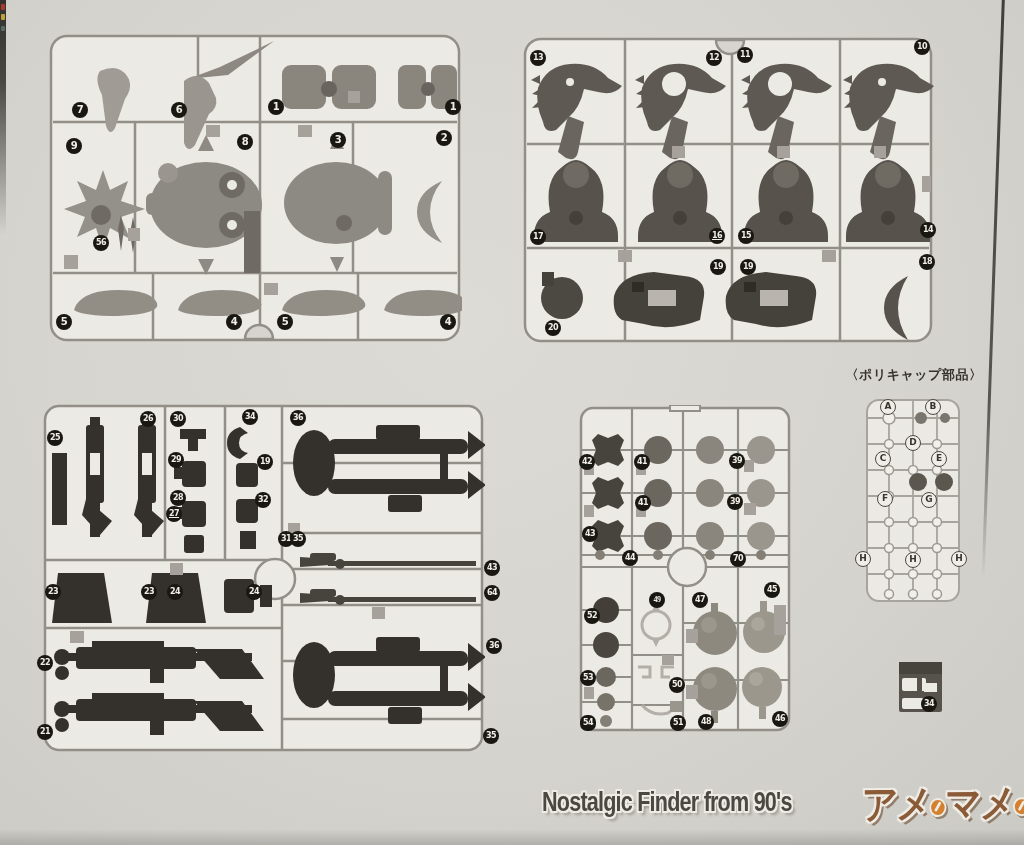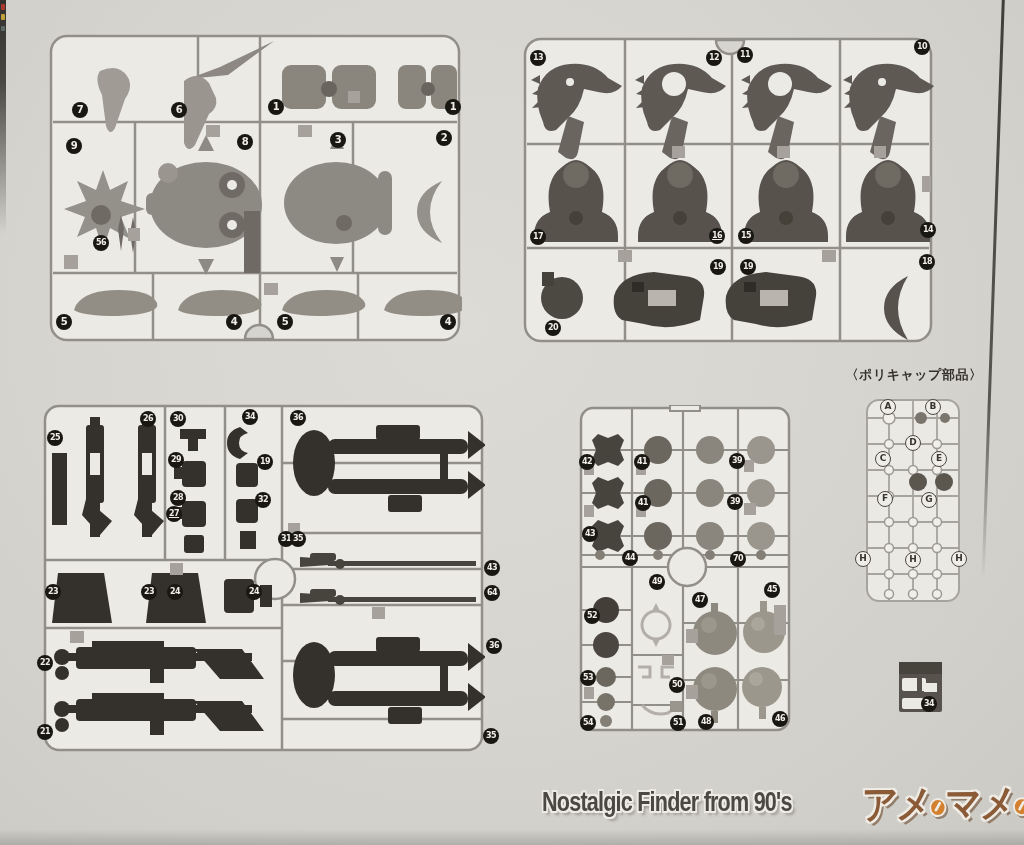--- a/index.html
+++ b/index.html
@@ -468,24 +468,24 @@
       <div class="badge two" style="left: 634px; top: 454px;">41</div>
       <div class="badge two" style="left: 729px; top: 453px;">39</div>
       <div class="badge two" style="left: 635px; top: 495px;">41</div>
       <div class="badge two" style="left: 727px; top: 494px;">39</div>
       <div class="badge two" style="left: 582px; top: 526px;">43</div>
       <div class="badge two" style="left: 622px; top: 550px;">44</div>
       <div class="badge two" style="left: 730px; top: 551px;">70</div>
       <div class="badge two" style="left: 692px; top: 592px;">47</div>
       <div class="badge two" style="left: 764px; top: 582px;">45</div>
       <div class="badge two" style="left: 584px; top: 608px;">52</div>
-      <div class="badge two" style="left: 649px; top: 574px;">49</div>
+      <div class="badge two" style="left: 649px; top: 592px; font-family: Liberation Serif, serif;">49</div>
       <div class="badge two" style="left: 580px; top: 670px;">53</div>
       <div class="badge two" style="left: 669px; top: 677px;">50</div>
-      <div class="badge two" style="left: 580px; top: 715px;">54</div>
+      <div class="badge two" style="left: 580px; top: 715px; border-radius: 7px;">54</div>
       <div class="badge two" style="left: 670px; top: 715px;">51</div>
       <div class="badge two" style="left: 698px; top: 714px;">48</div>
       <div class="badge two" style="left: 772px; top: 711px;">46</div>
       <div class="badge two" style="left: 921px; top: 696px;">34</div>
       <div class="lbadge" style="left: 880px; top: 399px;">A</div>
       <div class="lbadge" style="left: 925px; top: 399px;">B</div>
       <div class="lbadge" style="left: 905px; top: 435px;">D</div>
       <div class="lbadge" style="left: 875px; top: 451px;">C</div>
       <div class="lbadge" style="left: 931px; top: 451px;">E</div>
       <div class="lbadge" style="left: 877px; top: 491px;">F</div>

